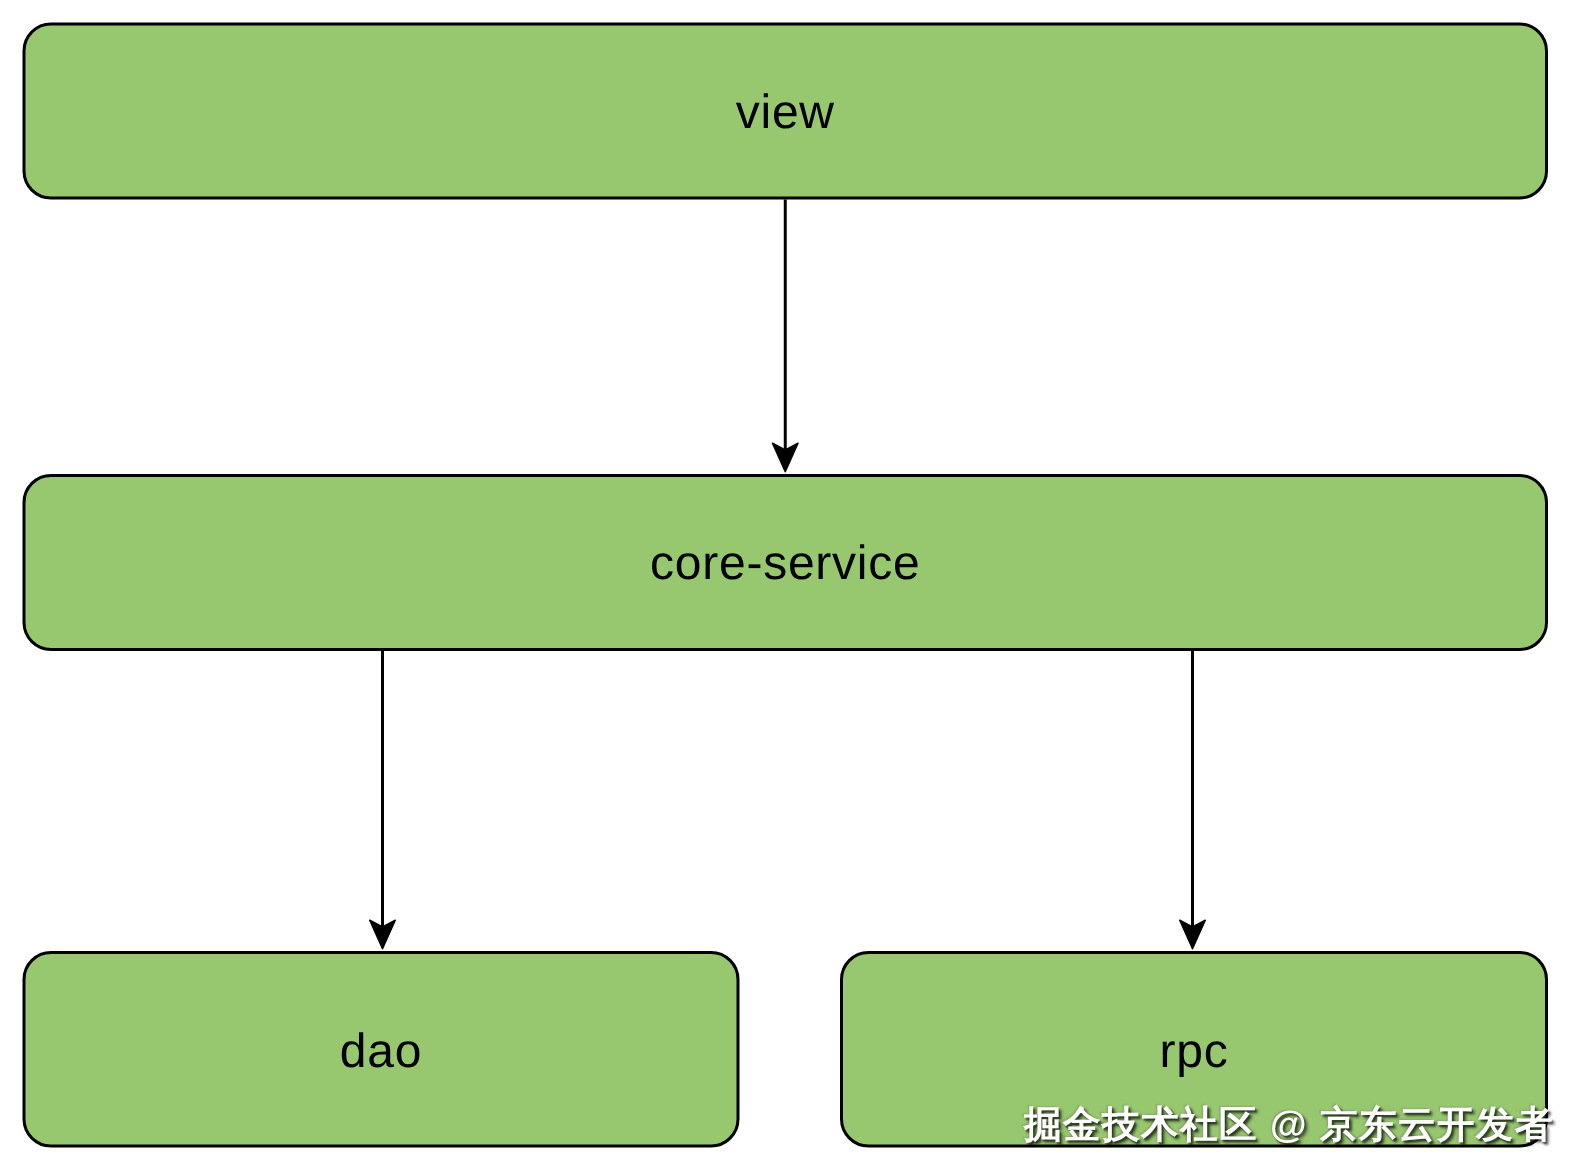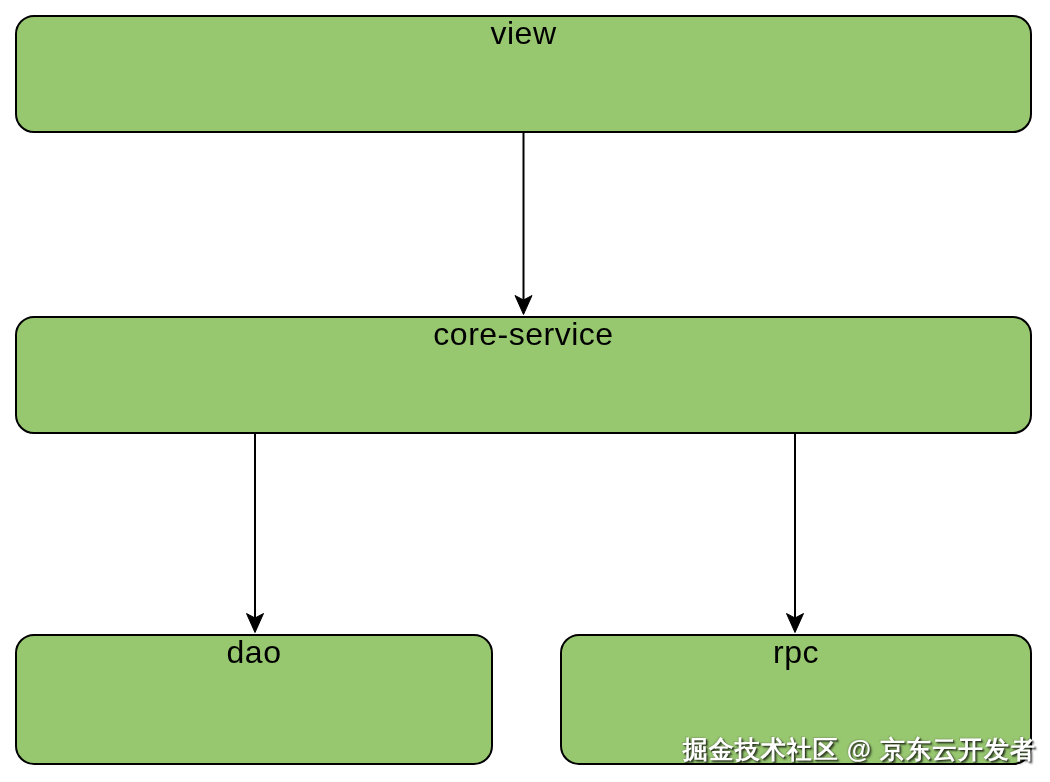--- a/index.html
+++ b/index.html
@@ -15,20 +15,21 @@
     overflow: hidden;
     font-family: "Liberation Sans", sans-serif;
   }
   .node {
     position: absolute;
     box-sizing: border-box;
     background: var(--node-fill, #97C76F);
     border: 2.5px solid var(--node-border, #000000);
     border-radius: 19px;
     display: flex;
+    align-items: center;
     justify-content: center;
   }
   .node-label {
     color: var(--label-color, #000000);
     font-size: 32px;
     font-weight: 400;
     line-height: 1;
     letter-spacing: 0.5px;
   }
   .node-view         { left: 15px;  top: 15px;  width: 1017px; height: 118px; }

